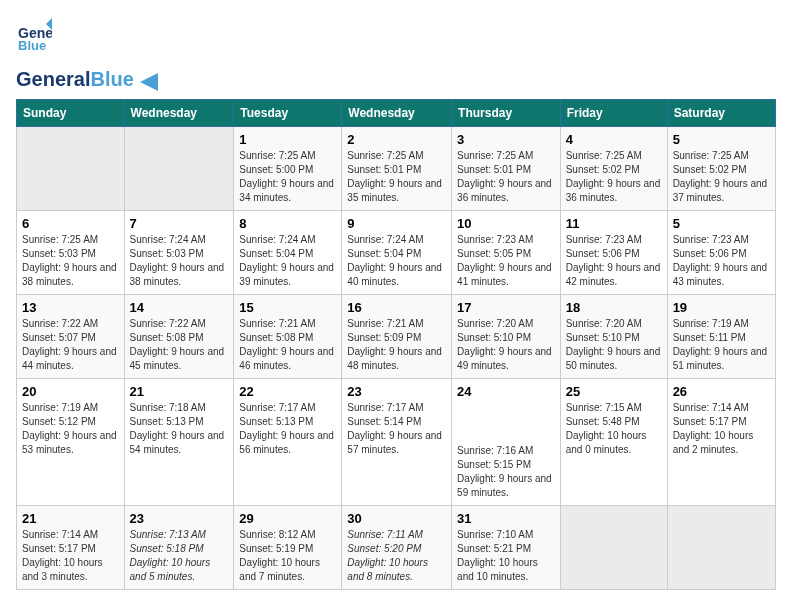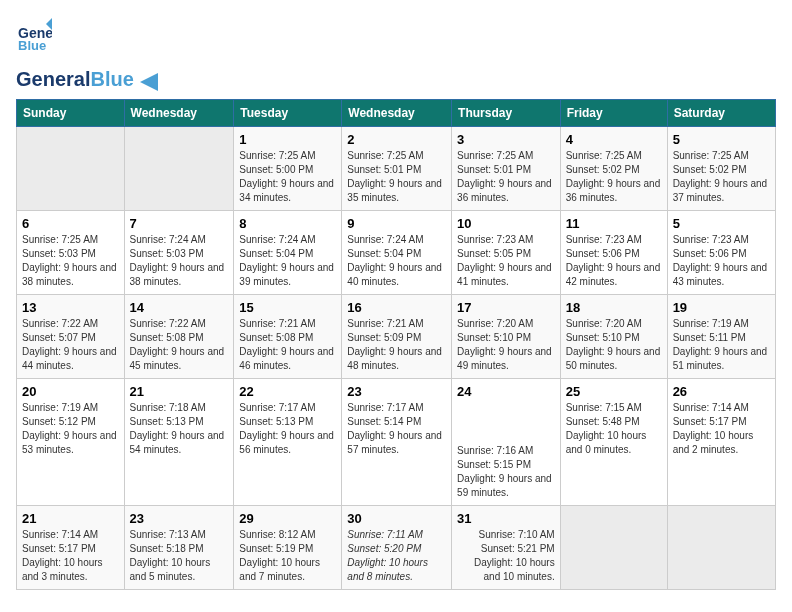--- a/index.html
+++ b/index.html
@@ -284,39 +284,39 @@
       </tr>
       <tr>
         <td>
           <span class="day-num">21</span>
           <div class="day-info" style="white-space: pre-line;">Sunrise: 7:14 AM
 Sunset: 5:17 PM
 Daylight: 10 hours and 3 minutes.</div>
         </td>
         <td>
           <span class="day-num">23</span>
-          <div class="day-info" style="white-space: pre-line;">Sunrise: 7:13 AM
+          <div class="day-info" style="white-space: pre-line; font-style: italic;">Sunrise: 7:13 AM
 Sunset: 5:18 PM
 Daylight: 10 hours and 5 minutes.</div>
         </td>
         <td>
           <span class="day-num">29</span>
           <div class="day-info" style="white-space: pre-line;">Sunrise: 8:12 AM
 Sunset: 5:19 PM
 Daylight: 10 hours and 7 minutes.</div>
         </td>
         <td>
           <span class="day-num">30</span>
           <div class="day-info" style="white-space: pre-line; font-style: italic;">Sunrise: 7:11 AM
 Sunset: 5:20 PM
 Daylight: 10 hours and 8 minutes.</div>
         </td>
         <td>
           <span class="day-num">31</span>
-          <div class="day-info" style="white-space: pre-line; text-align: right;">Sunrise: 7:10 AM
+          <div class="day-info" style="white-space: pre-line;">Sunrise: 7:10 AM
 Sunset: 5:21 PM
 Daylight: 10 hours and 10 minutes.</div>
         </td>
         <td class="empty-cell"></td>
         <td class="empty-cell"></td>
       </tr>
     </tbody>
 </table>
 
 </body></html>

